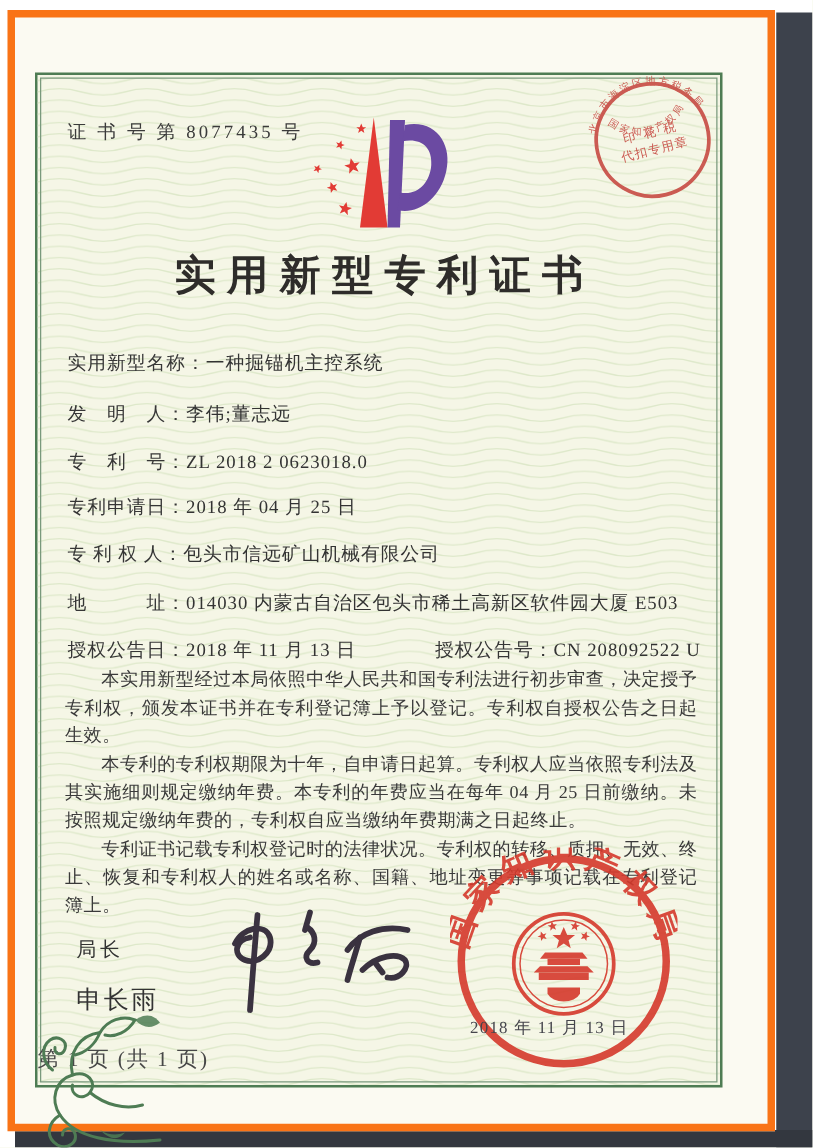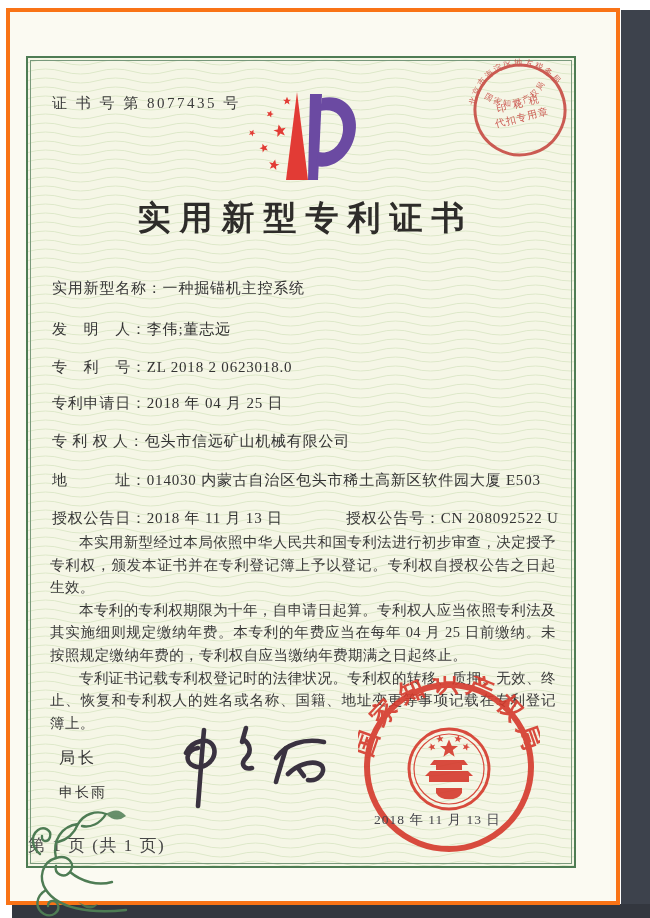--- a/index.html
+++ b/index.html
@@ -6,21 +6,21 @@
   body{
     width:650px;height:918px;position:relative;overflow:hidden;
     background:#ffffff;
     font-family:"Liberation Serif","DejaVu Serif",serif;
     color:#333;
   }
   .shadow-right{position:absolute;left:621px;top:10px;width:29px;height:908px;background:#3d424c;}
   .shadow-bottom{position:absolute;left:12px;top:904px;width:638px;height:14px;background:#33373f;}
   .page{
     position:absolute;left:6px;top:8px;width:614px;height:897px;
-    background:#fbfaf2;border:4px solid #f97316;box-sizing:border-box;
+    background:#fbfaf2;border:6px solid #f97316;box-sizing:border-box;
   }
   .frame{
     position:absolute;left:16px;top:44px;width:550px;height:812px;
     border:2.5px solid #4e7c54;box-sizing:border-box;background:#f5f6e6;
   }
   .frame-inner{position:absolute;inset:2px;border:1px solid #79997c;pointer-events:none;}
   .wavebg{position:absolute;inset:0;width:100%;height:100%;}
   .cert-no{position:absolute;left:24px;top:36px;font-size:15px;letter-spacing:2.5px;color:#3a3a3a;}
   .logo{position:absolute;left:205px;top:28px;width:128px;height:108px;}
   .title{
@@ -30,21 +30,21 @@
   .row{position:absolute;left:24px;right:20px;font-size:15px;color:#363636;letter-spacing:0.8px;white-space:nowrap;}
   .row .lbl{color:#363636;}
   .row .val{color:#333;}
   .row2col .col2{position:absolute;left:294px;top:0;}
   .paras{
     position:absolute;left:22px;top:473px;width:506px;
     font-size:14.5px;line-height:1.56;color:#3a3a3a;text-align:justify;
   }
   .paras p{margin:0;text-indent:2em;letter-spacing:0.4px;}
   .officer-title{position:absolute;left:31px;top:690px;font-size:16px;letter-spacing:3px;color:#333;text-align:right;}
-  .officer-name{position:absolute;left:31px;top:726px;font-size:14px;letter-spacing:2px;color:#333;}
+  .officer-name{position:absolute;left:31px;top:726px;font-size:20px;letter-spacing:2px;color:#333;}
   .signature{position:absolute;left:130px;top:660px;width:180px;height:100px;}
   .seal{position:absolute;left:330px;top:618px;width:182px;height:182px;opacity:.9;}
   .seal-date{position:absolute;left:346px;top:753px;font-size:13.5px;color:#45454c;letter-spacing:1px;z-index:5;white-space:nowrap;}
   .footer{position:absolute;left:0;right:0;top:776px;text-align:left;font-size:17px;color:#474747;letter-spacing:1.5px;}
   .flourish{position:absolute;left:-10px;top:736px;width:112px;height:126px;z-index:3;}
   .tax-stamp{position:absolute;left:459px;top:47px;width:102px;height:102px;transform:rotate(-14deg);opacity:.88;}
 </style>
 </head>
 <body>
 

